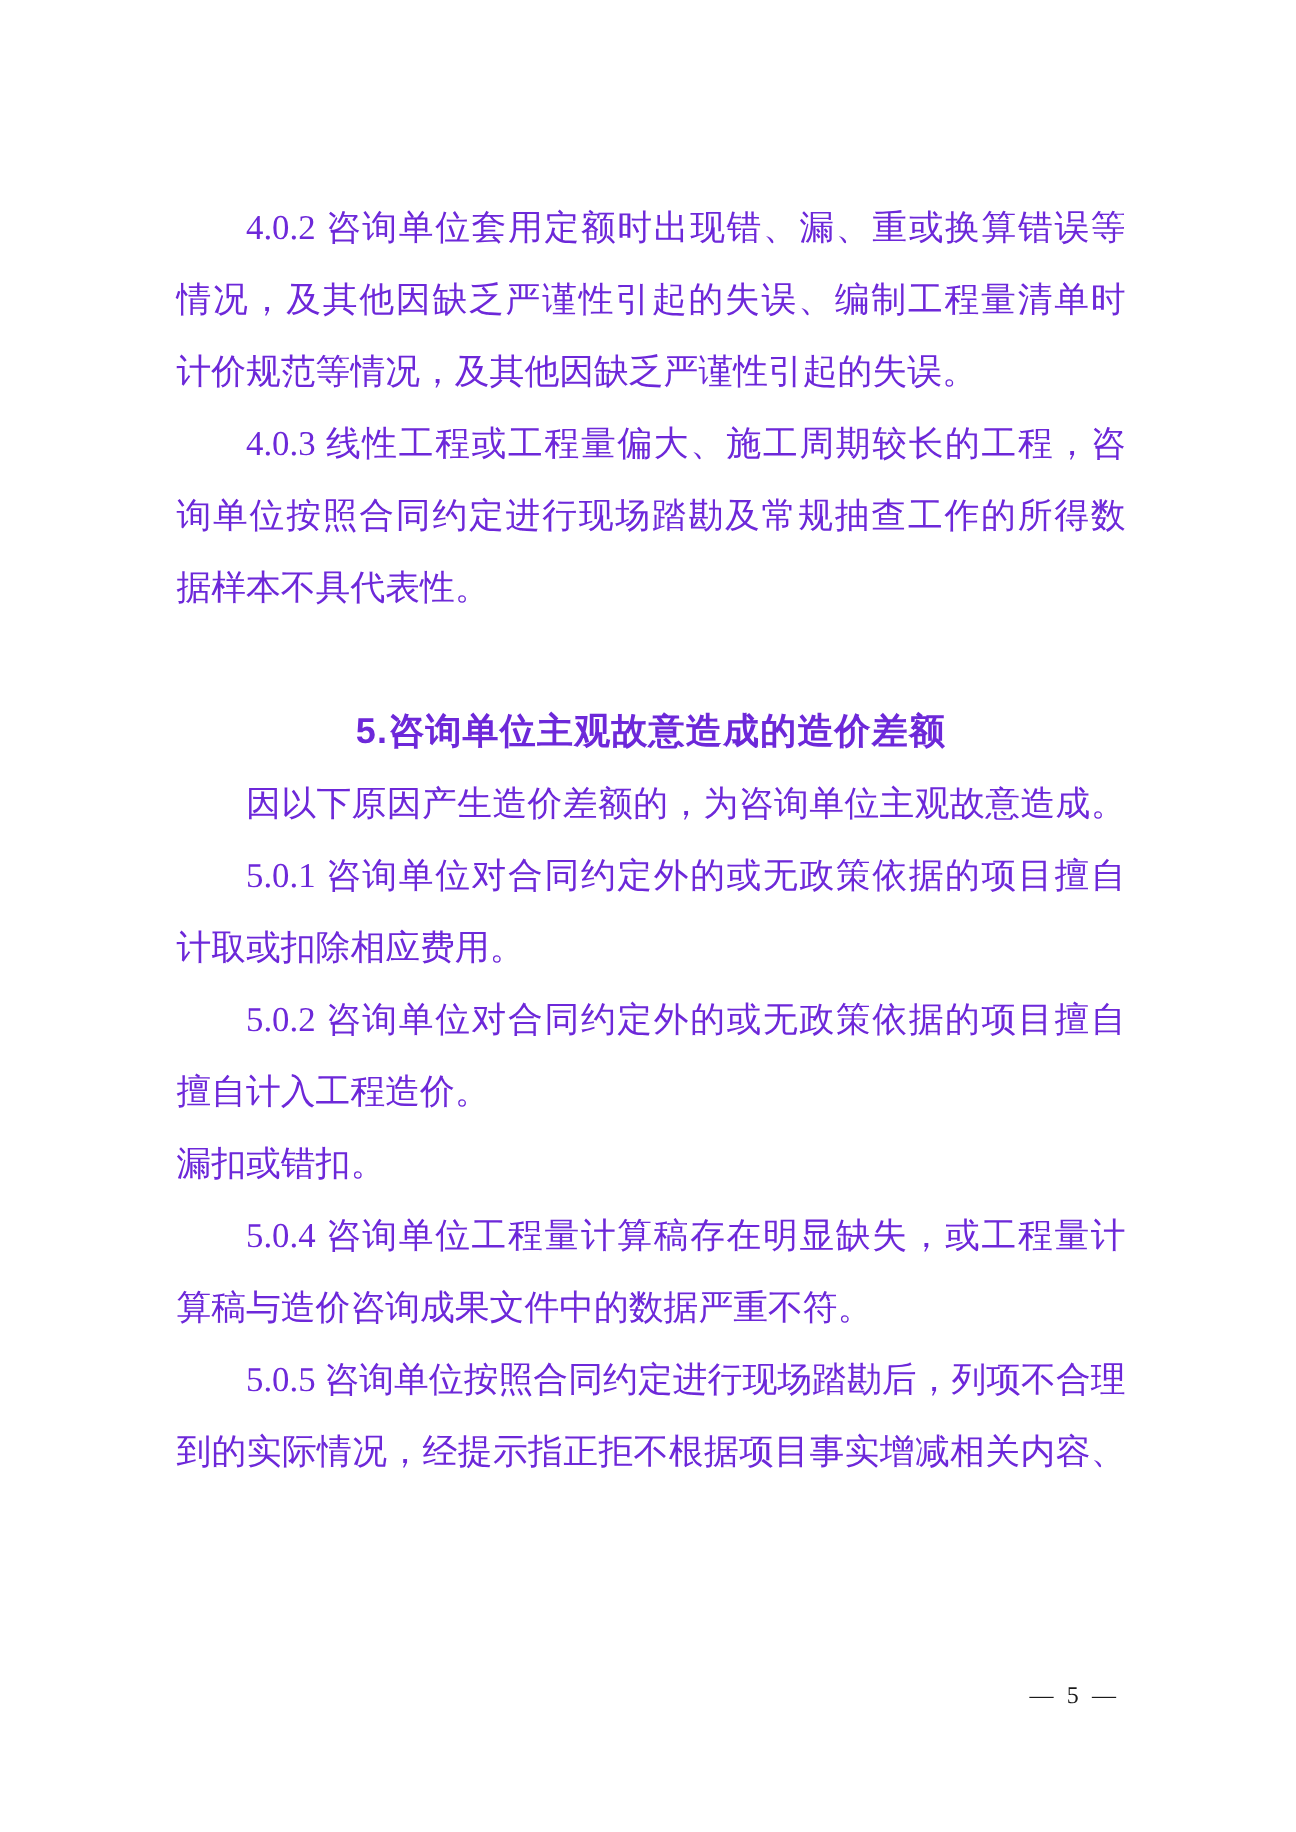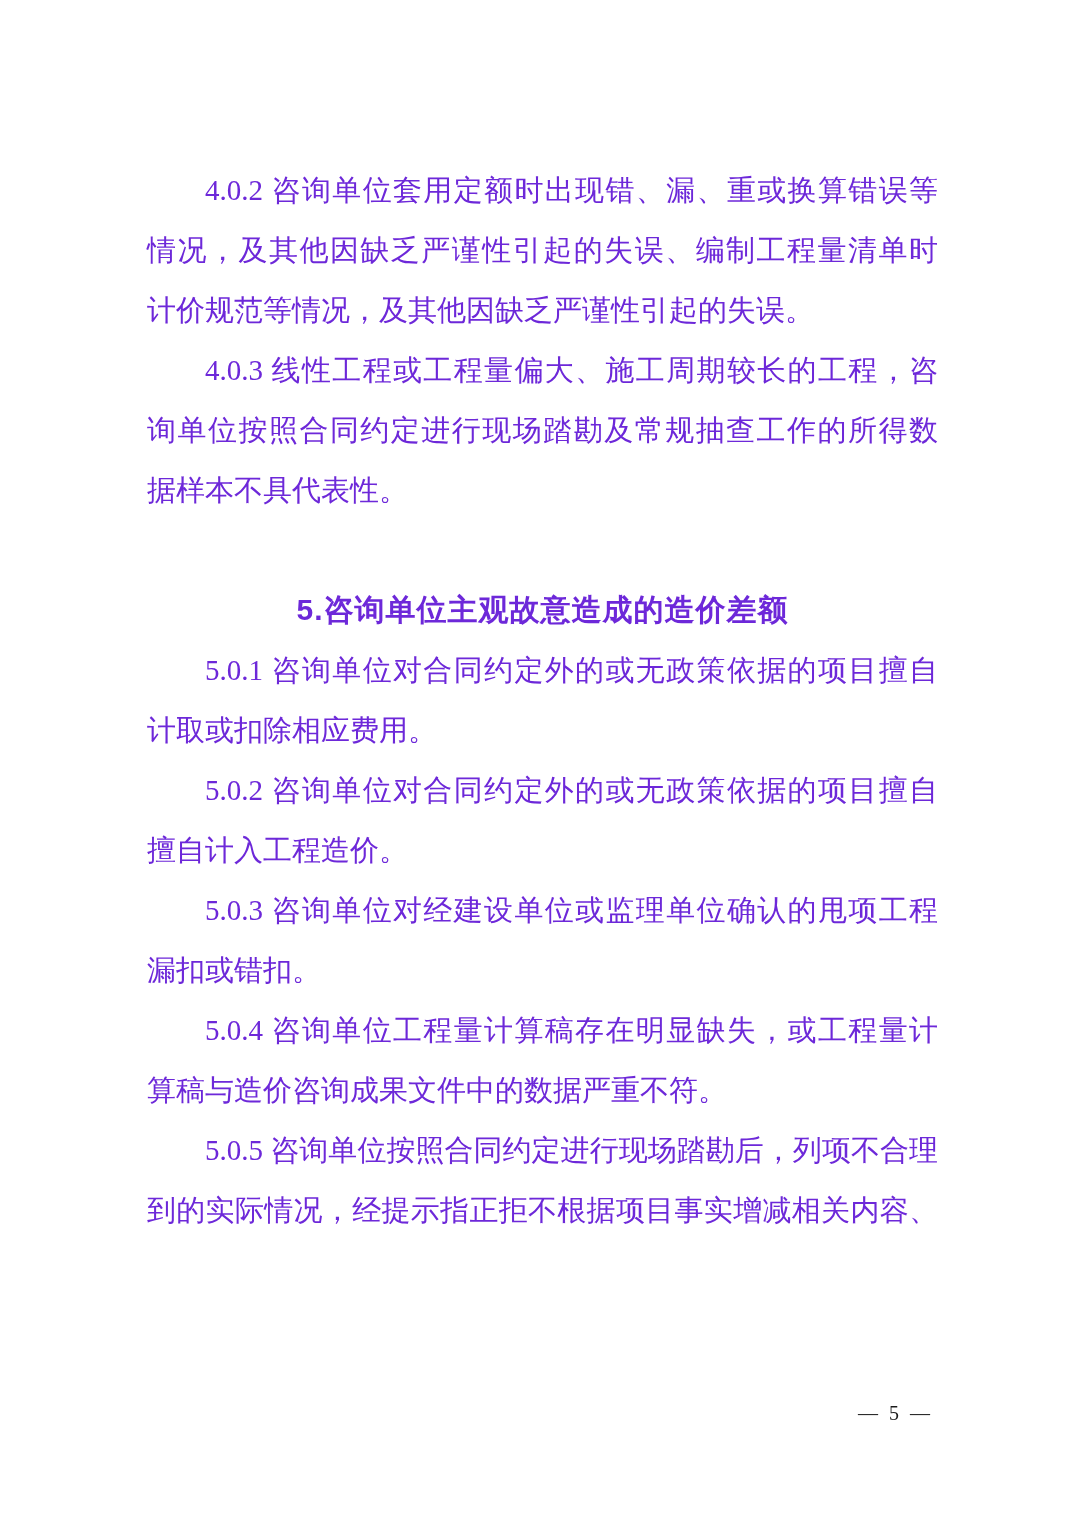--- a/index.html
+++ b/index.html
@@ -64,25 +64,25 @@
 <div class="page">
   <div class="doc-body">
       <div class="row justify indent">4.0.2 咨询单位套用定额时出现错、漏、重或换算错误等</div>
       <div class="row justify">情况，及其他因缺乏严谨性引起的失误、编制工程量清单时</div>
       <div class="row">计价规范等情况，及其他因缺乏严谨性引起的失误。</div>
       <div class="row justify indent">4.0.3 线性工程或工程量偏大、施工周期较长的工程，咨</div>
       <div class="row justify">询单位按照合同约定进行现场踏勘及常规抽查工作的所得数</div>
       <div class="row">据样本不具代表性。</div>
       <div class="row spacer"></div>
       <div class="row heading">5.咨询单位主观故意造成的造价差额</div>
+      <div class="row justify indent">因以下原因产生造价差额的，为咨询单位主观故意造成。</div>
       <div class="row justify indent">5.0.1 咨询单位对合同约定外的或无政策依据的项目擅自</div>
       <div class="row">计取或扣除相应费用。</div>
       <div class="row justify indent">5.0.2 咨询单位对合同约定外的或无政策依据的项目擅自</div>
       <div class="row">擅自计入工程造价。</div>
-      <div class="row justify indent">5.0.3 咨询单位对经建设单位或监理单位确认的甩项工程</div>
       <div class="row">漏扣或错扣。</div>
       <div class="row justify indent">5.0.4 咨询单位工程量计算稿存在明显缺失，或工程量计</div>
       <div class="row">算稿与造价咨询成果文件中的数据严重不符。</div>
       <div class="row justify indent">5.0.5 咨询单位按照合同约定进行现场踏勘后，列项不合理</div>
       <div class="row justify">到的实际情况，经提示指正拒不根据项目事实增减相关内容、</div>
     </div>
   <div class="footer-pagenum">— 5 —</div>
 </div>
 
 </body></html>

